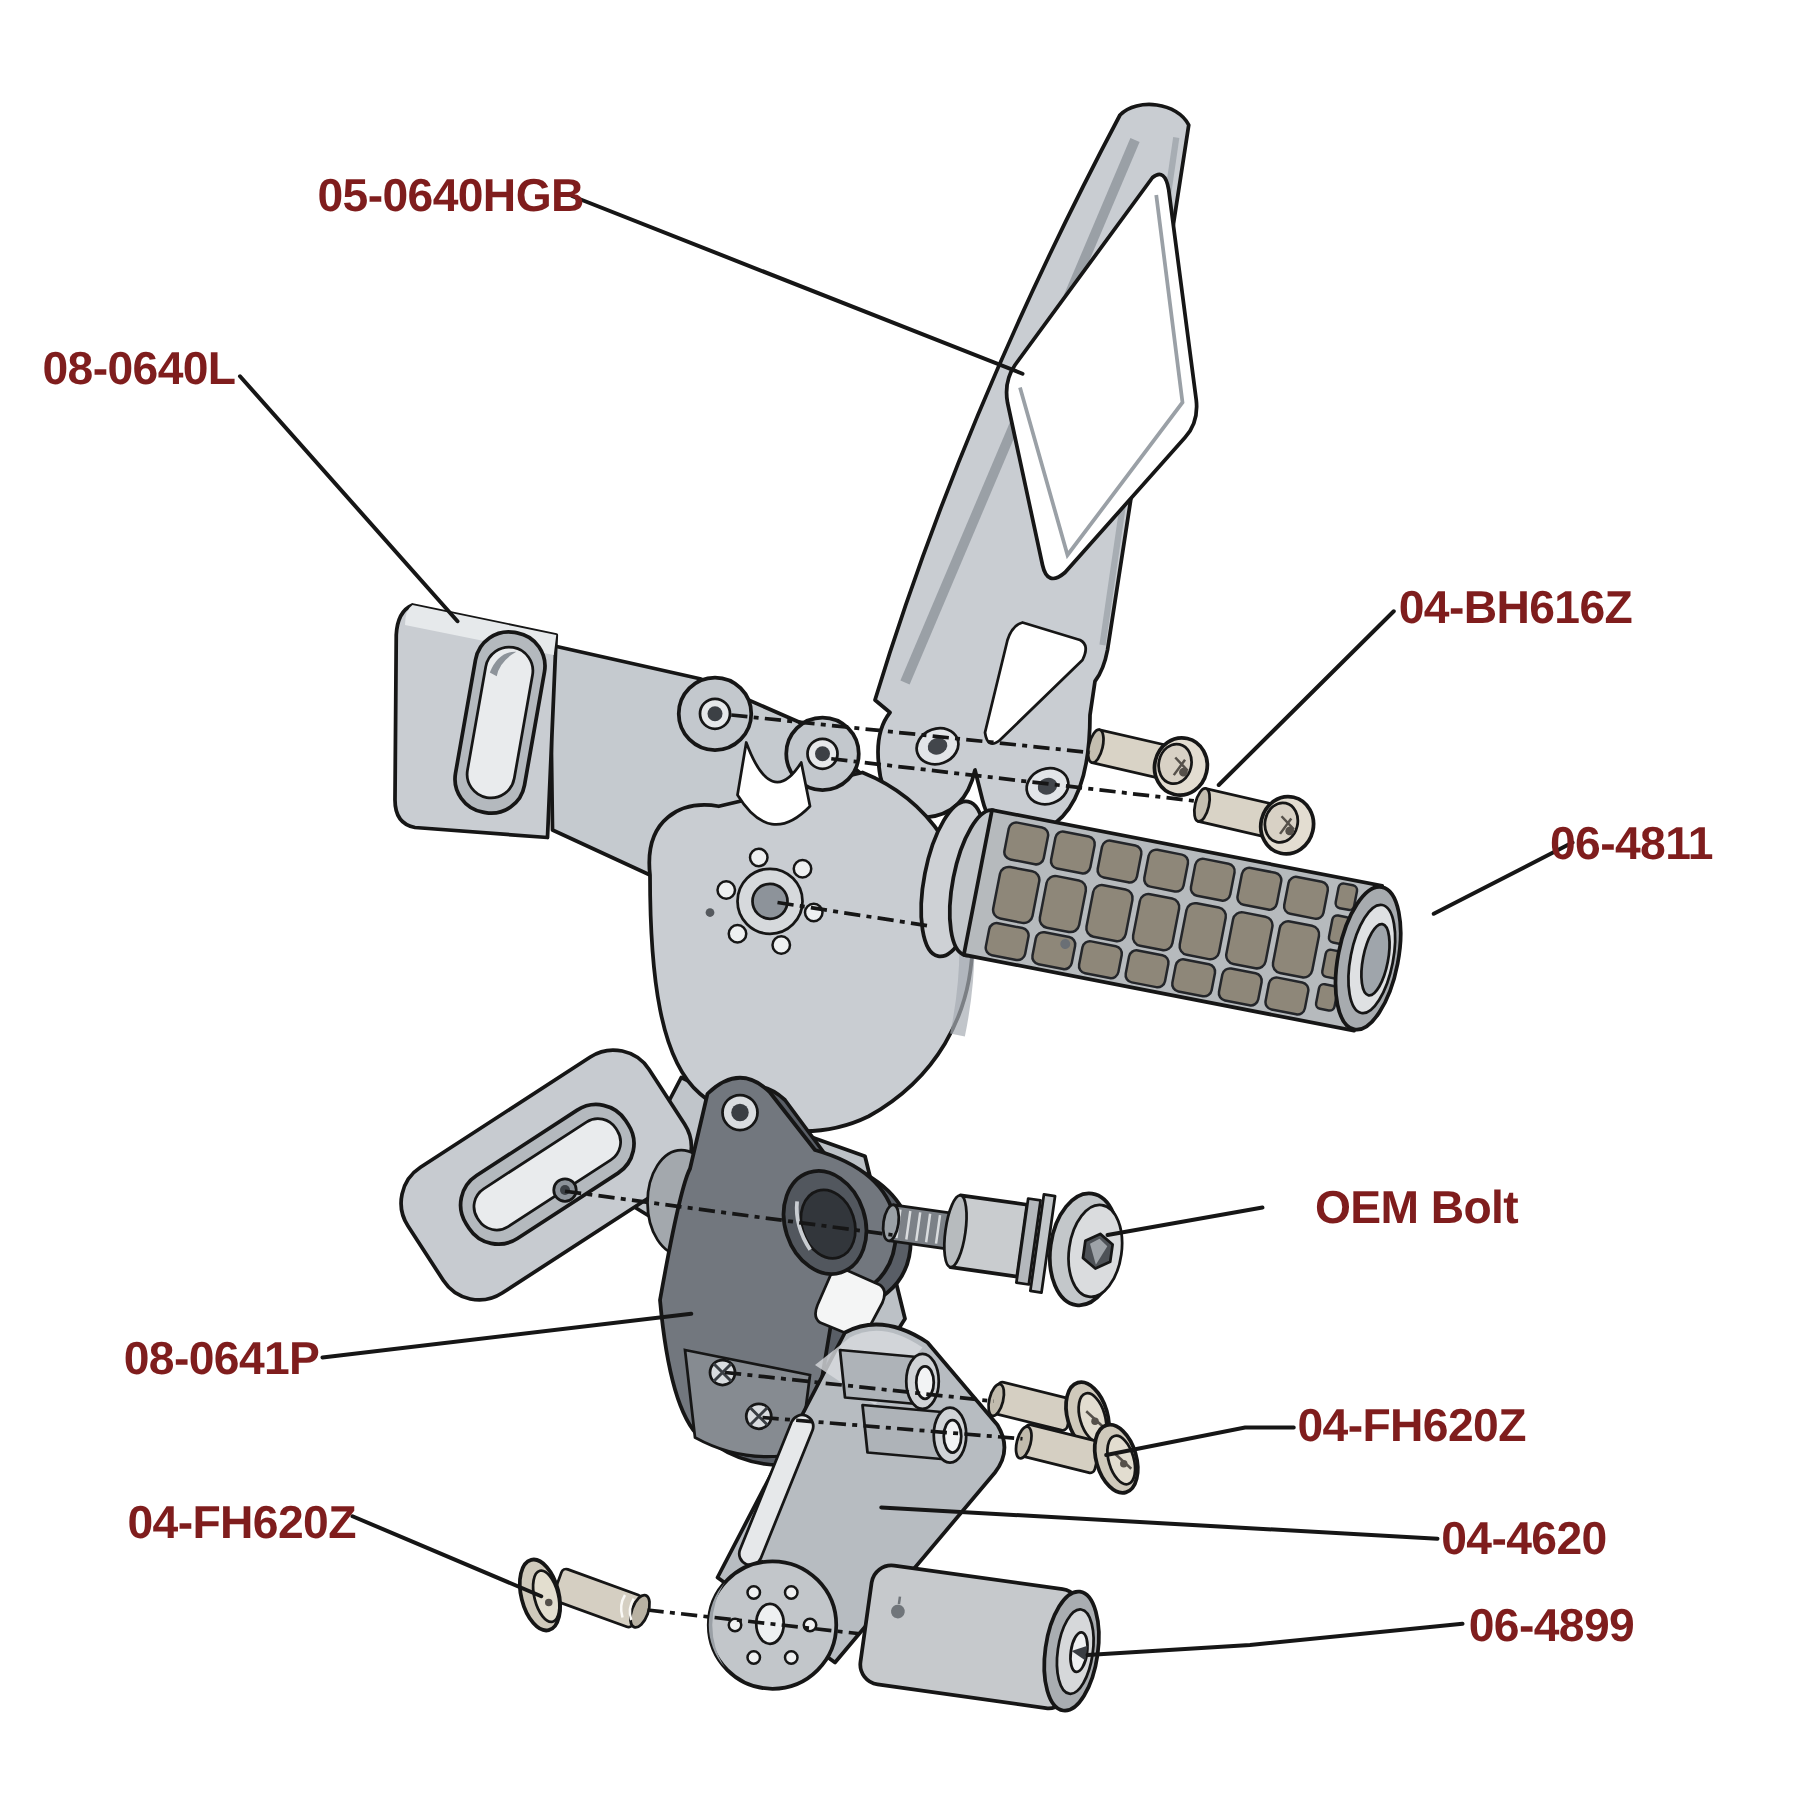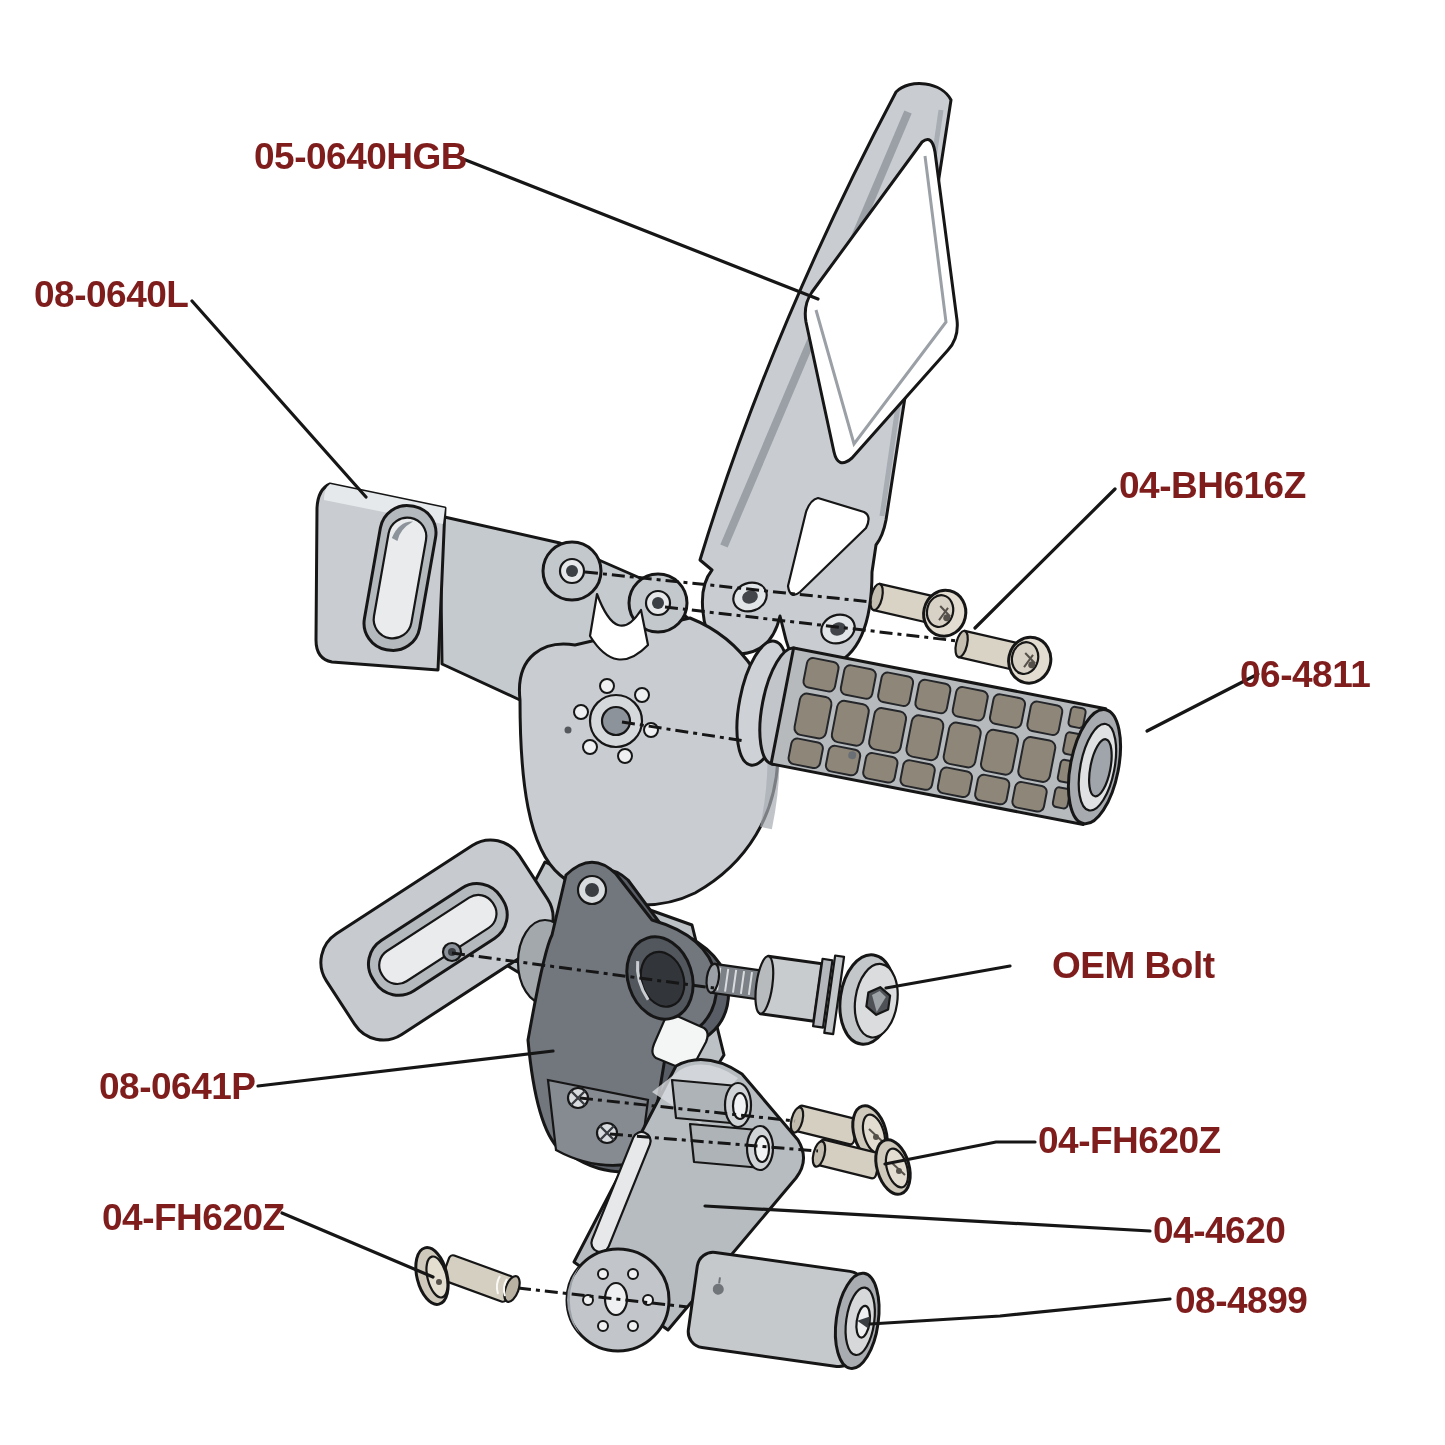--- a/index.html
+++ b/index.html
@@ -307,15 +307,15 @@
 
 <div class="part-label" style="left:254px;top:157px;">05-0640HGB</div>
 <div class="part-label" style="left:34px;top:295px;">08-0640L</div>
 <div class="part-label" style="left:1119px;top:486px;">04-BH616Z</div>
 <div class="part-label" style="left:1240px;top:675px;">06-4811</div>
 <div class="part-label" style="left:1052px;top:966px;">OEM Bolt</div>
 <div class="part-label" style="left:99px;top:1087px;">08-0641P</div>
 <div class="part-label" style="left:102px;top:1218px;">04-FH620Z</div>
 <div class="part-label" style="left:1038px;top:1141px;">04-FH620Z</div>
 <div class="part-label" style="left:1153px;top:1231px;">04-4620</div>
-<div class="part-label" style="left:1175px;top:1301px;">08-4899</div>
+<div class="part-label" style="left:1175px;top:1301px;">06-4899</div>
 
 </div>
 
 </body></html>

